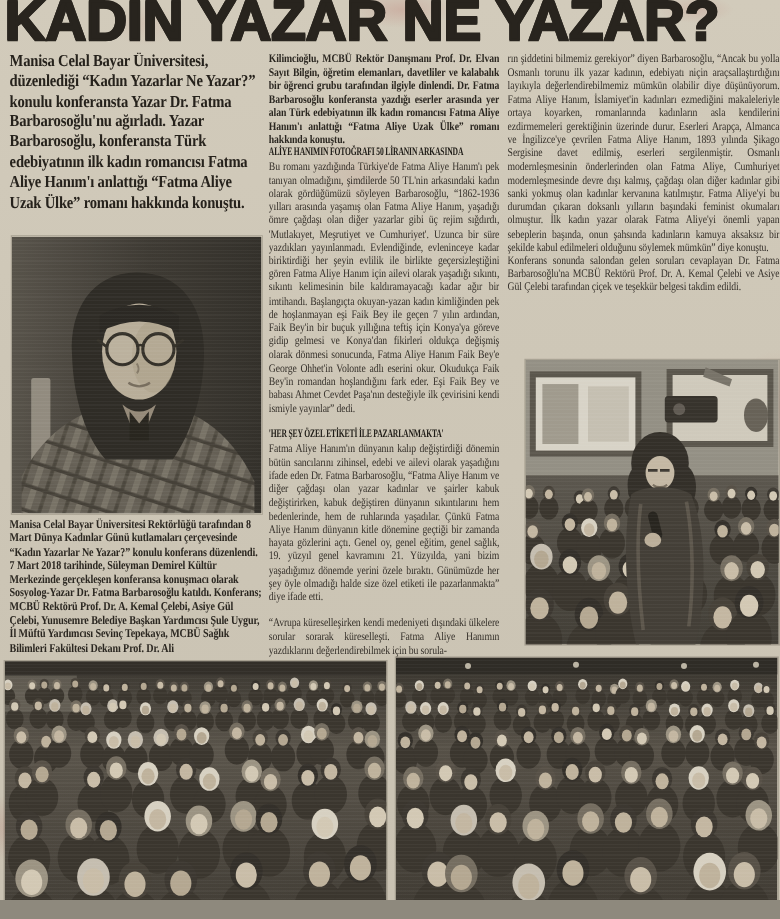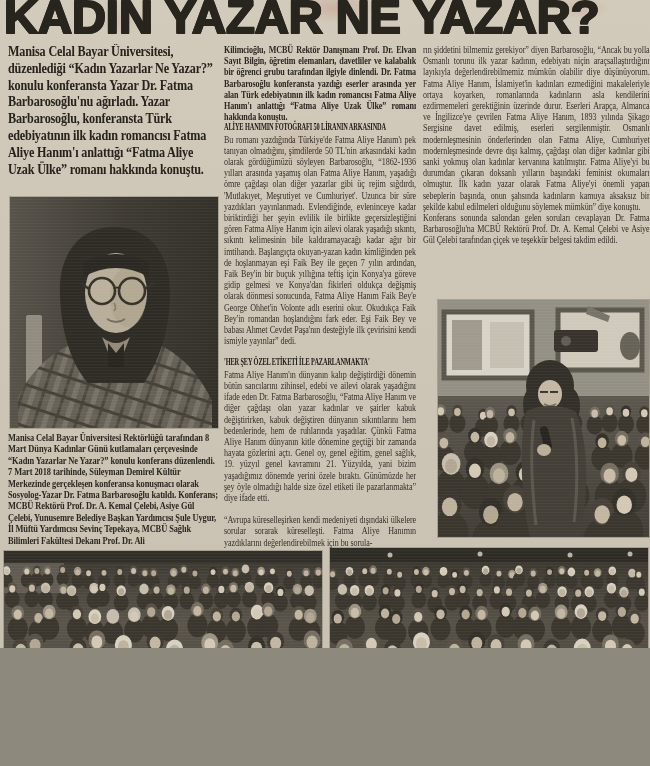--- a/index.html
+++ b/index.html
@@ -1,17 +1,17 @@
 <!DOCTYPE html>
 <html><head>
 <meta charset="utf-8">
 <style>
   html,body{margin:0;padding:0;background:#8e897d;}
   .page{
-    position:relative;width:650px;height:648px;overflow:hidden;
+    position:relative;width:650px;height:750px;overflow:hidden;
     font-family:"Liberation Serif","DejaVu Serif",serif;
     color:#35302a;
     background:
       radial-gradient(60px 22px at 335px 8px, rgba(186,112,104,.28), transparent 70%),
       radial-gradient(45px 16px at 580px 8px, rgba(186,112,104,.20), transparent 70%),
       radial-gradient(70px 45px at 300px 145px, rgba(184,118,108,.14), transparent 70%),
       radial-gradient(55px 70px at 648px 340px, rgba(178,108,98,.16), transparent 70%),
       radial-gradient(50px 40px at 8px 690px, rgba(170,100,92,.22), transparent 70%),
       radial-gradient(40px 26px at 120px 20px, rgba(186,112,104,.12), transparent 70%),
       linear-gradient(180deg,#d2cbbb 0%,#cec7b7 40%,#c9c2b2 100%);

